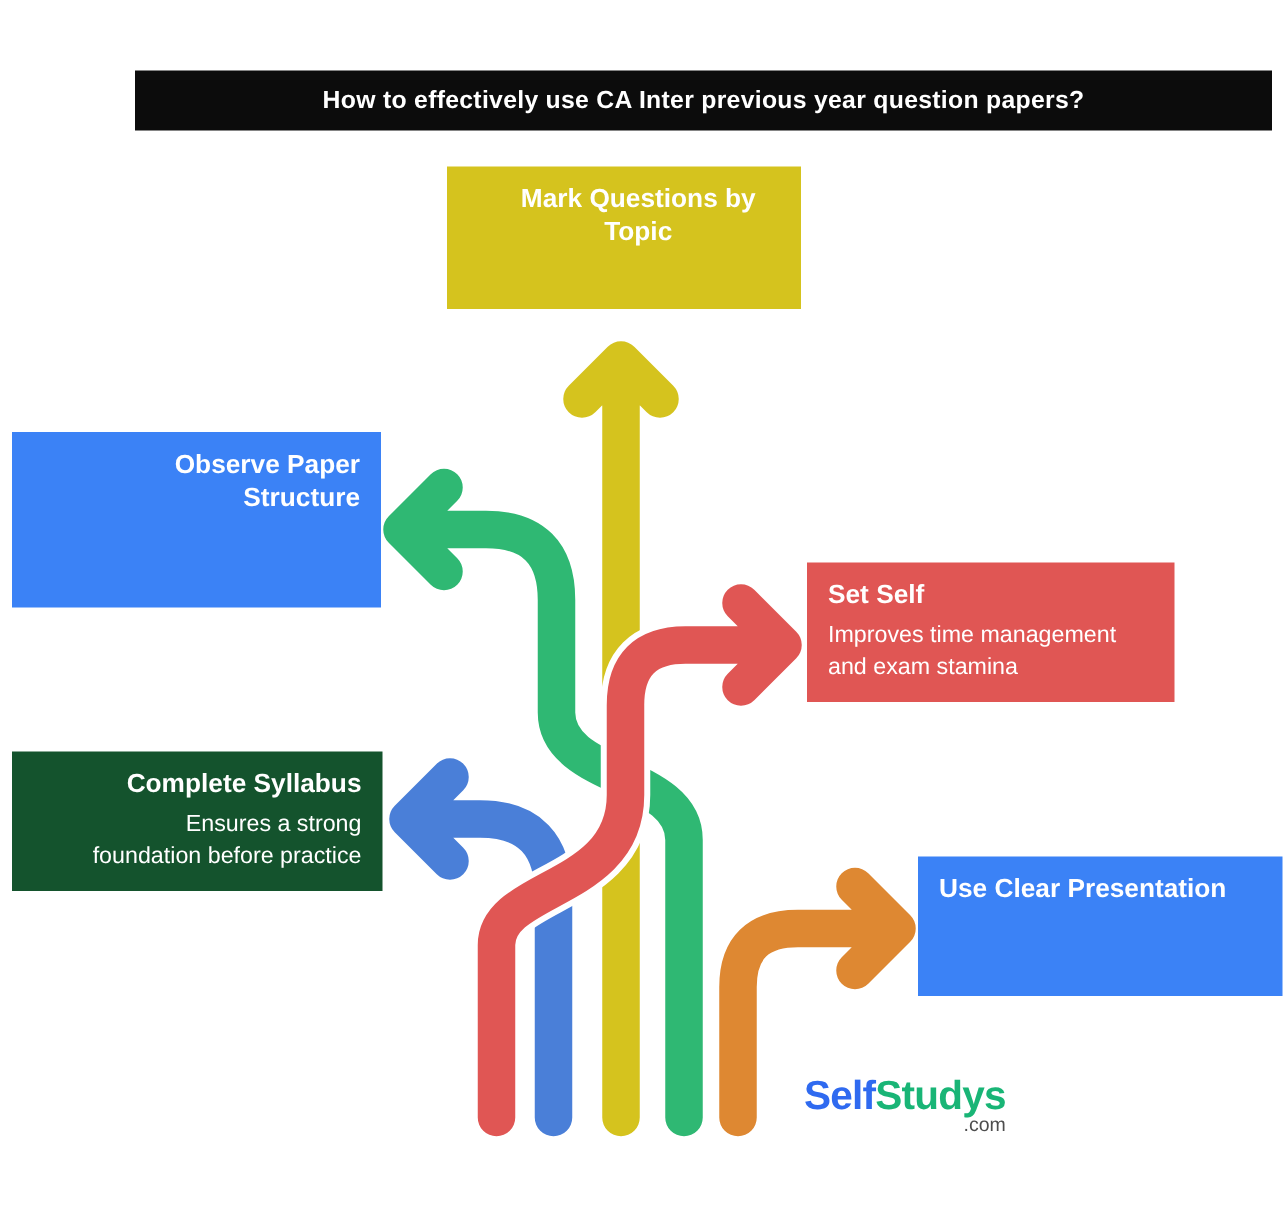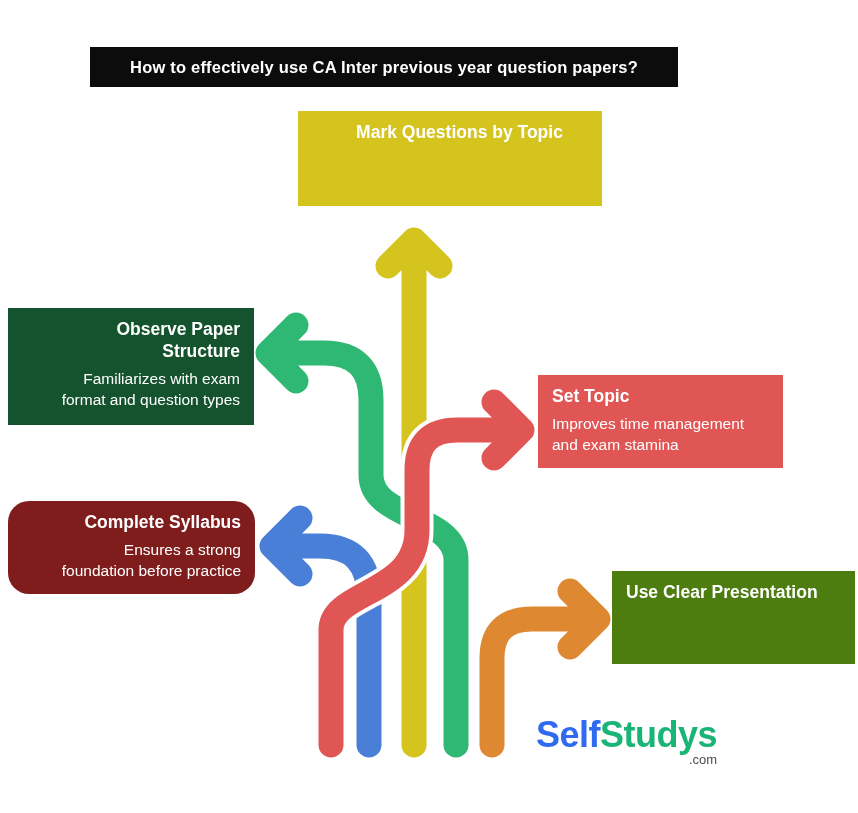--- a/index.html
+++ b/index.html
@@ -7,21 +7,21 @@
     position: relative;
     width: 858px;
     height: 813px;
     background: #ffffff;
     overflow: hidden;
     font-family: "Liberation Sans", "DejaVu Sans", sans-serif;
   }
   .title-bar {
     position: absolute;
     left: 90px; top: 47px;
-    width: 588px; height: 40px;
+    width: 758px; height: 40px;
     display: flex; align-items: center; justify-content: center;
     color: #ffffff;
     font-size: 16.5px;
     font-weight: bold;
     letter-spacing: 0.2px;
     z-index: 3;
   }
   .arrow-layer {
     position: absolute;
     left: 0; top: 0;
@@ -52,34 +52,34 @@
     font-weight: bold;
     line-height: 1.25;
     white-space: pre-line;
   }
   .box-body {
     margin-top: 5px;
     font-size: 15.5px;
     line-height: 1.38;
     white-space: pre-line;
   }
-  .box-topic   { left: 298px; top: 111px; width: 304px; height: 95px; text-align: center; padding-left: 33px; }
+  .box-topic   { left: 298px; top: 111px; width: 236px; height: 95px; text-align: center; padding-left: 33px; }
   .box-structure { left: 8px;  top: 288px; width: 246px; height: 117px; text-align: right; }
   .box-timer   { left: 538px; top: 375px; width: 245px; height: 93px;  text-align: left; }
   .box-syllabus{ left: 8px;  top: 501px; width: 247px; height: 93px;  text-align: right; }
   .box-present { left: 612px; top: 571px; width: 243px; height: 93px;  text-align: left; }
   .logo {
     position: absolute;
     left: 536px; top: 716px;
     z-index: 2;
     display: inline-block;
     text-align: right;
   }
   .logo-main {
-    font-size: 36px;
+    font-size: 27px;
     font-weight: 800;
     letter-spacing: -0.5px;
     line-height: 1.05;
     white-space: nowrap;
   }
   .logo-com {
     font-size: 13px;
     margin-top: -2px;
   }
 </style>
@@ -115,40 +115,38 @@
     <g>
       <path class="casing" d="M331,745 L331,630 C331,590 417,595 417,530 L417,470 Q417,430 457,430 L508,430 M494,402 L522,430 L494,458"></path>
       <path class="arrow-stroke" d="M331,745 L331,630 C331,590 417,595 417,530 L417,470 Q417,430 457,430 L508,430 M494,402 L522,430 L494,458" stroke="#e05654"></path>
     </g>
   </svg>
 
   <div class="infobox box-topic" style="background-color: rgb(213, 195, 30);">
     <div class="box-title">Mark Questions by Topic</div>
   </div>
 
-  <div class="infobox box-structure" style="background-color: #14532d; margin-top: 20px;">
+  <div class="infobox box-structure" style="background-color: #3b82f6;">
     <div class="box-title">Observe Paper
 Structure</div>
-    <div class="box-body">Familiarizes with exam
-format and question types</div>
   </div>
 
   <div class="infobox box-timer" style="background-color: rgb(224, 86, 84);">
-    <div class="box-title">Set Topic</div>
+    <div class="box-title">Set Self</div>
     <div class="box-body">Improves time management
 and exam stamina</div>
   </div>
 
-  <div class="infobox box-syllabus" style="background-color: #7f1d1d; border-radius: 21px;">
+  <div class="infobox box-syllabus" style="background-color: #14532d;">
     <div class="box-title">Complete Syllabus</div>
     <div class="box-body">Ensures a strong
 foundation before practice</div>
   </div>
 
-  <div class="infobox box-present" style="background-color: #4d7c0f;">
+  <div class="infobox box-present" style="background-color: #3b82f6;">
     <div class="box-title">Use Clear Presentation</div>
   </div>
 
   <div class="logo">
     <div class="logo-main">
       <span style="color: rgb(47, 106, 240);">Self</span><span style="color: rgb(25, 181, 118);">Studys</span>
     </div>
     <div class="logo-com" style="color: rgb(77, 77, 77);">.com</div>
   </div>
 

